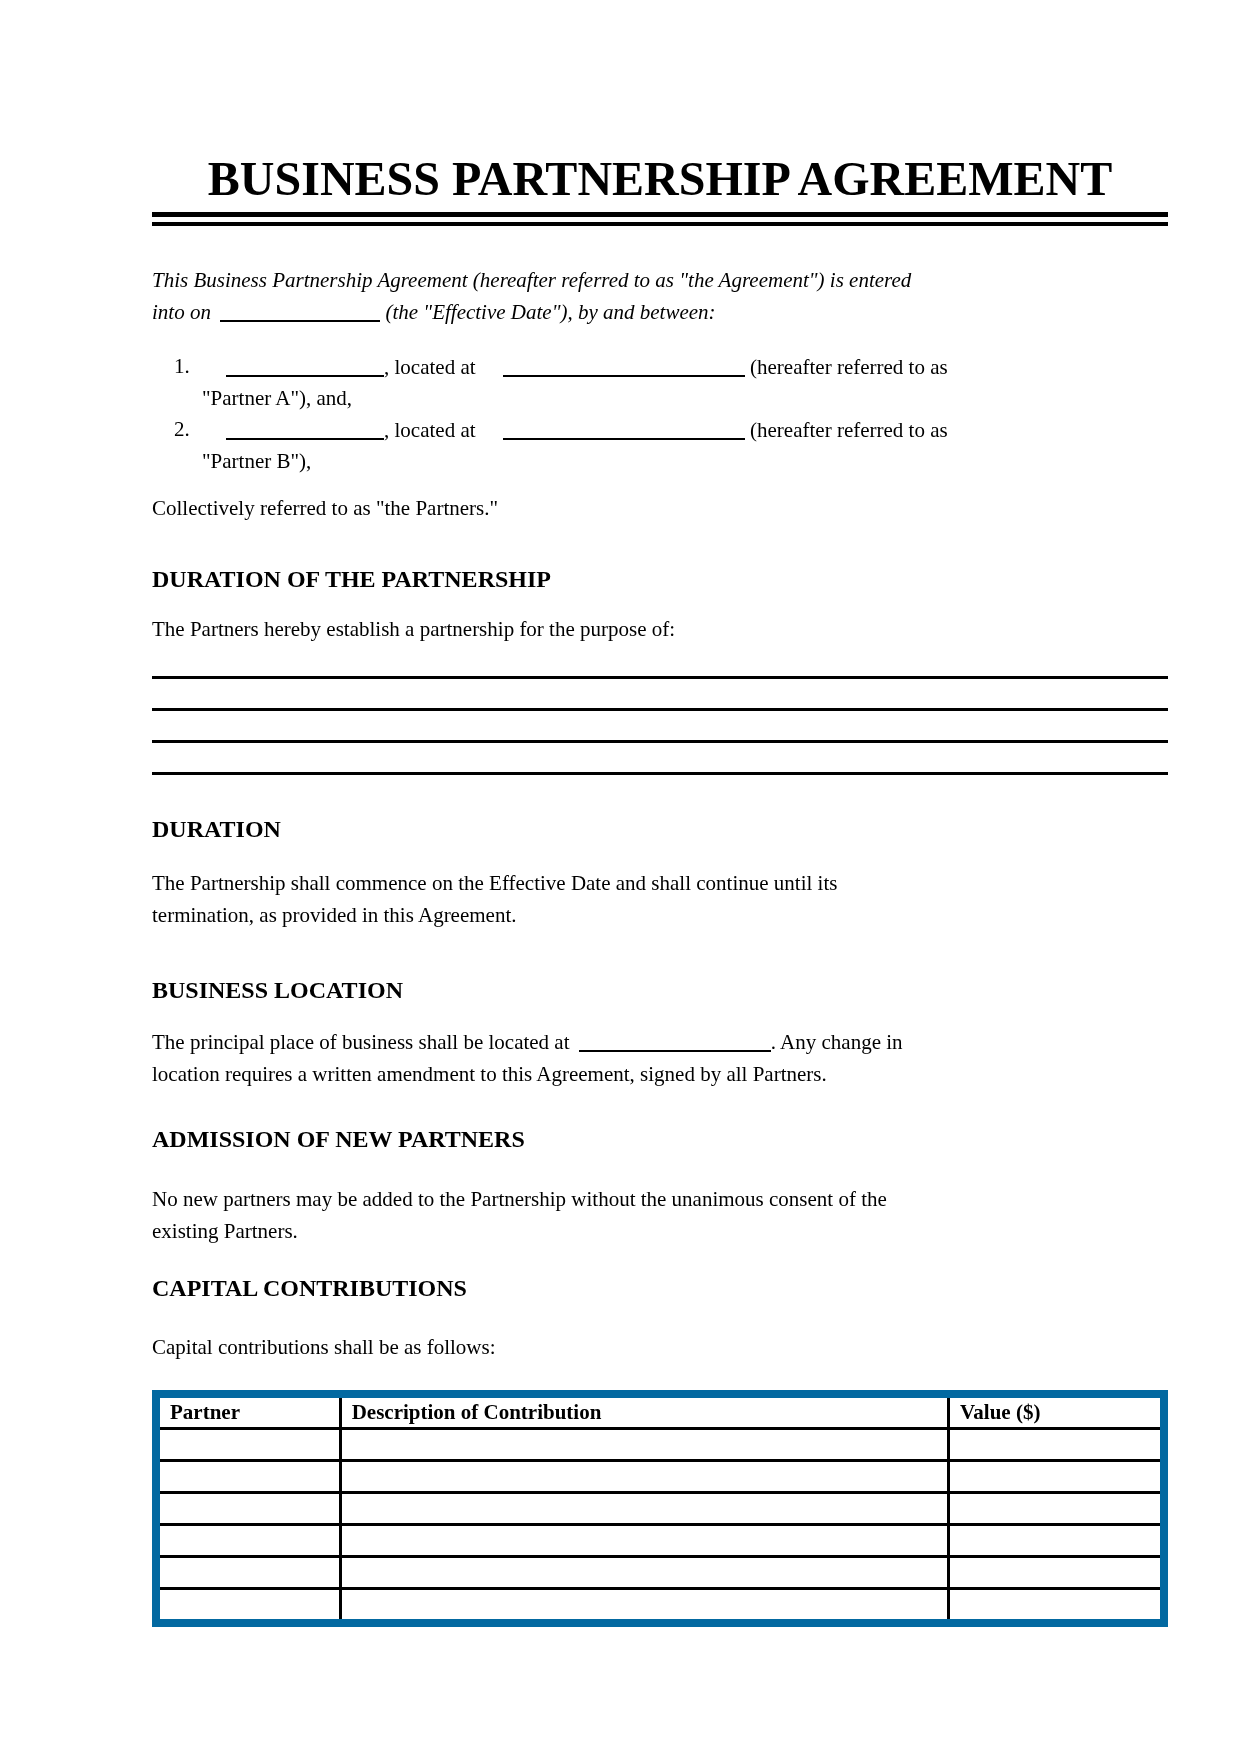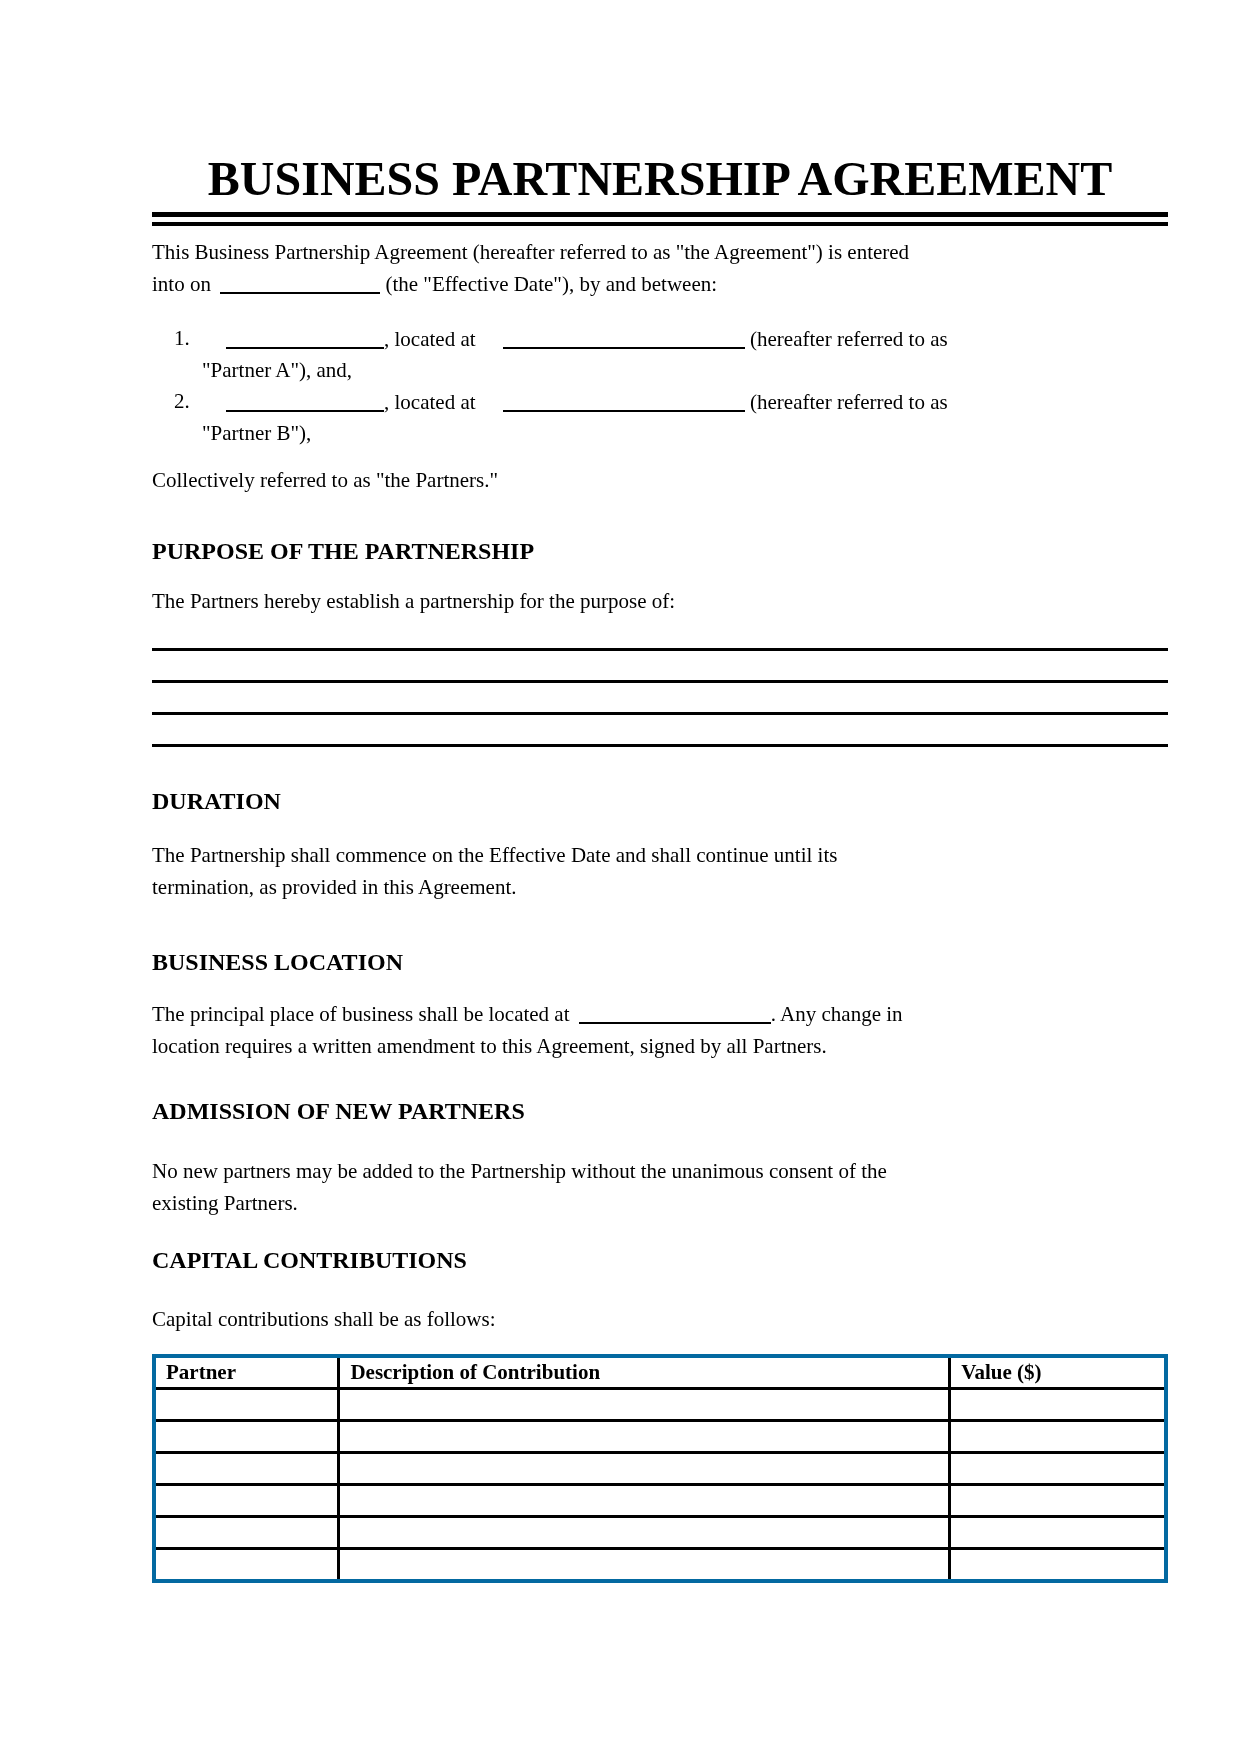--- a/index.html
+++ b/index.html
@@ -34,21 +34,21 @@
     border-top: 5px solid #000;
     border-bottom: 4px solid #000;
   }
   p { margin: 0; }
   h2.section-heading {
     margin: 0;
     font-size: 24px;
     line-height: 30px;
     font-weight: bold;
   }
-  .intro { margin-top: 10px; }
+  .intro { margin-top: 38px; font-style: italic; }
   .parties { margin-top: 23px; line-height: 31px; }
   .party { position: relative; padding-left: 50px; }
   .party-num { position: absolute; left: 22px; top: 0; }
   .collectively { margin-top: 15px; }
 
   #purpose-heading   { margin-top: 40px; }
   .purpose-body      { margin-top: 19px; }
   .writelines        { margin-top: 0; }
   .writeline {
     height: 31px;
@@ -74,24 +74,24 @@
     border-bottom: 2px solid #000;
     position: relative;
     top: 3px;
   }
   .blank-date     { width: 160px; margin-left: 4px; }
   .blank-name     { width: 158px; margin-left: 24px; }
   .blank-address  { width: 242px; margin-left: 22px; }
   .blank-business { width: 192px; margin-left: 4px; }
 
   table.contrib-table {
-    margin-top: 19px;
+    margin-top: 27px;
     width: 100%;
     border-collapse: collapse;
-    border: 4px solid #0369a1;
+    border: 8px solid #0369a1;
     table-layout: fixed;
   }
   table.contrib-table th,
   table.contrib-table td {
     border: 3px solid #000;
     padding: 0 10px;
     text-align: left;
     vertical-align: top;
   }
   table.contrib-table th {
@@ -125,21 +125,21 @@
     <div class="party">
       <span class="party-num">2.</span><span class="blank blank-name"></span><span>, located at</span>
       <span class="blank blank-address"></span>
       <span>(hereafter referred to as</span><br>
       <span>"Partner B"),</span>
     </div>
   </div>
 
   <p class="collectively">Collectively referred to as "the Partners."</p>
 
-  <h2 class="section-heading" id="purpose-heading">PURPOSE OF THE PARTNERSHIP</h2>
+  <h2 class="section-heading" id="purpose-heading">DURATION OF THE PARTNERSHIP</h2>
   <p class="purpose-body">The Partners hereby establish a partnership for the purpose of:</p>
   <div class="writelines">
     <div class="writeline"></div>
     <div class="writeline"></div>
     <div class="writeline"></div>
     <div class="writeline"></div>
   </div>
 
   <h2 class="section-heading" id="duration-heading">DURATION</h2>
   <p class="duration-body"><span>The Partnership shall commence on the Effective Date and shall continue until its</span><br><span>termination, as provided in this Agreement.</span></p>

